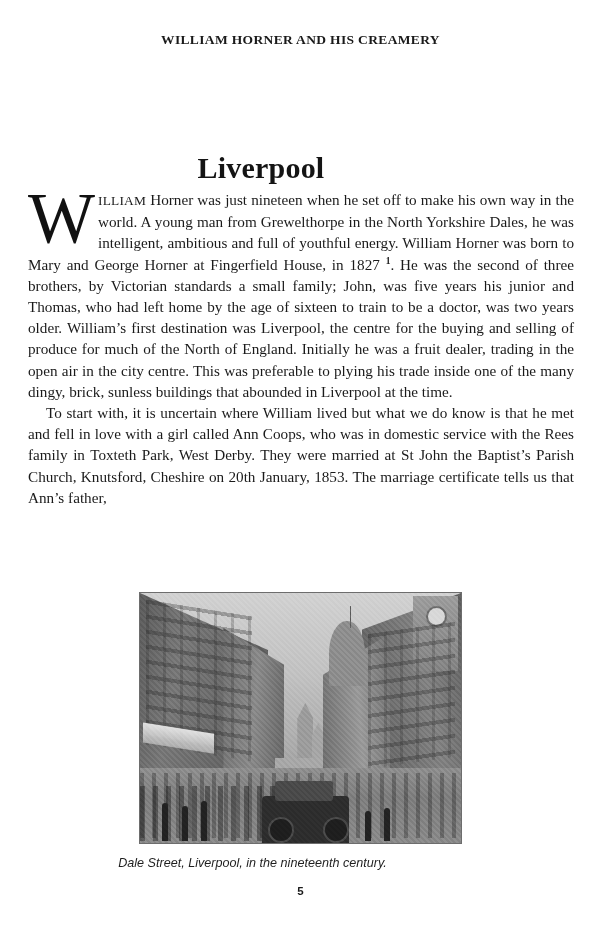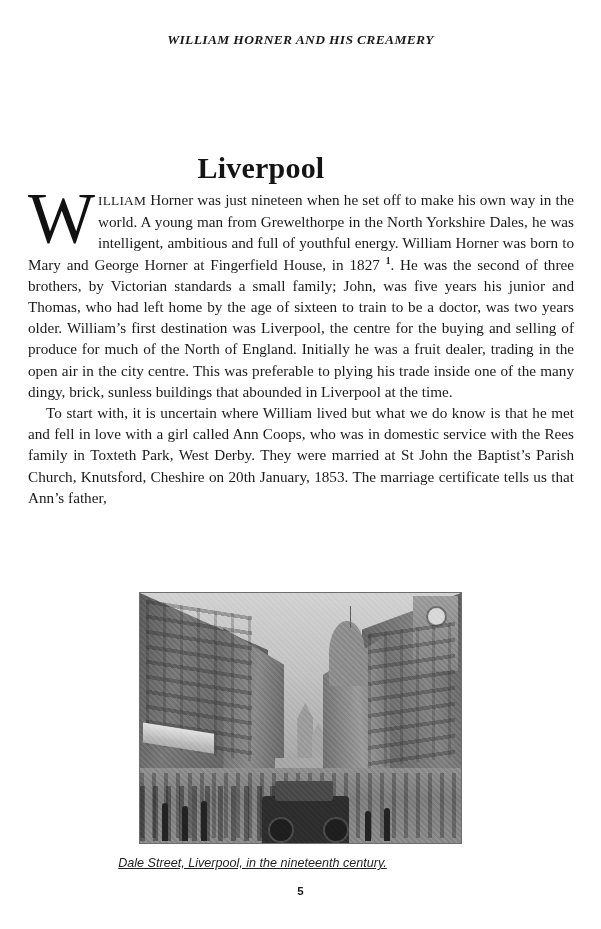--- a/index.html
+++ b/index.html
@@ -18,21 +18,20 @@
   }
 
   
   .running-head {
     position: absolute;
     top: 32px;
     left: 0;
     width: 601px;
     text-align: center;
     font-family: "Liberation Serif", "DejaVu Serif", serif;
-    font-style: italic;
     font-weight: bold;
     font-size: 13.5px;
     letter-spacing: 0.35px;
     color: #1a1a1a;
   }
 
   
   .chapter-title {
     position: absolute;
     top: 131px;
@@ -249,21 +248,20 @@
   .caption {
     position: absolute;
     left: 0;
     top: 856px;
     width: 505px;
     text-align: center;
     font-family: "Liberation Sans", "DejaVu Sans", sans-serif;
     font-style: italic;
     font-size: 12.6px;
     color: #1f1f1f;
-    text-decoration: underline;
   }
 
   
   .folio {
     position: absolute;
     left: 0;
     top: 885px;
     width: 601px;
     text-align: center;
     font-family: "Liberation Sans", "DejaVu Sans", sans-serif;

